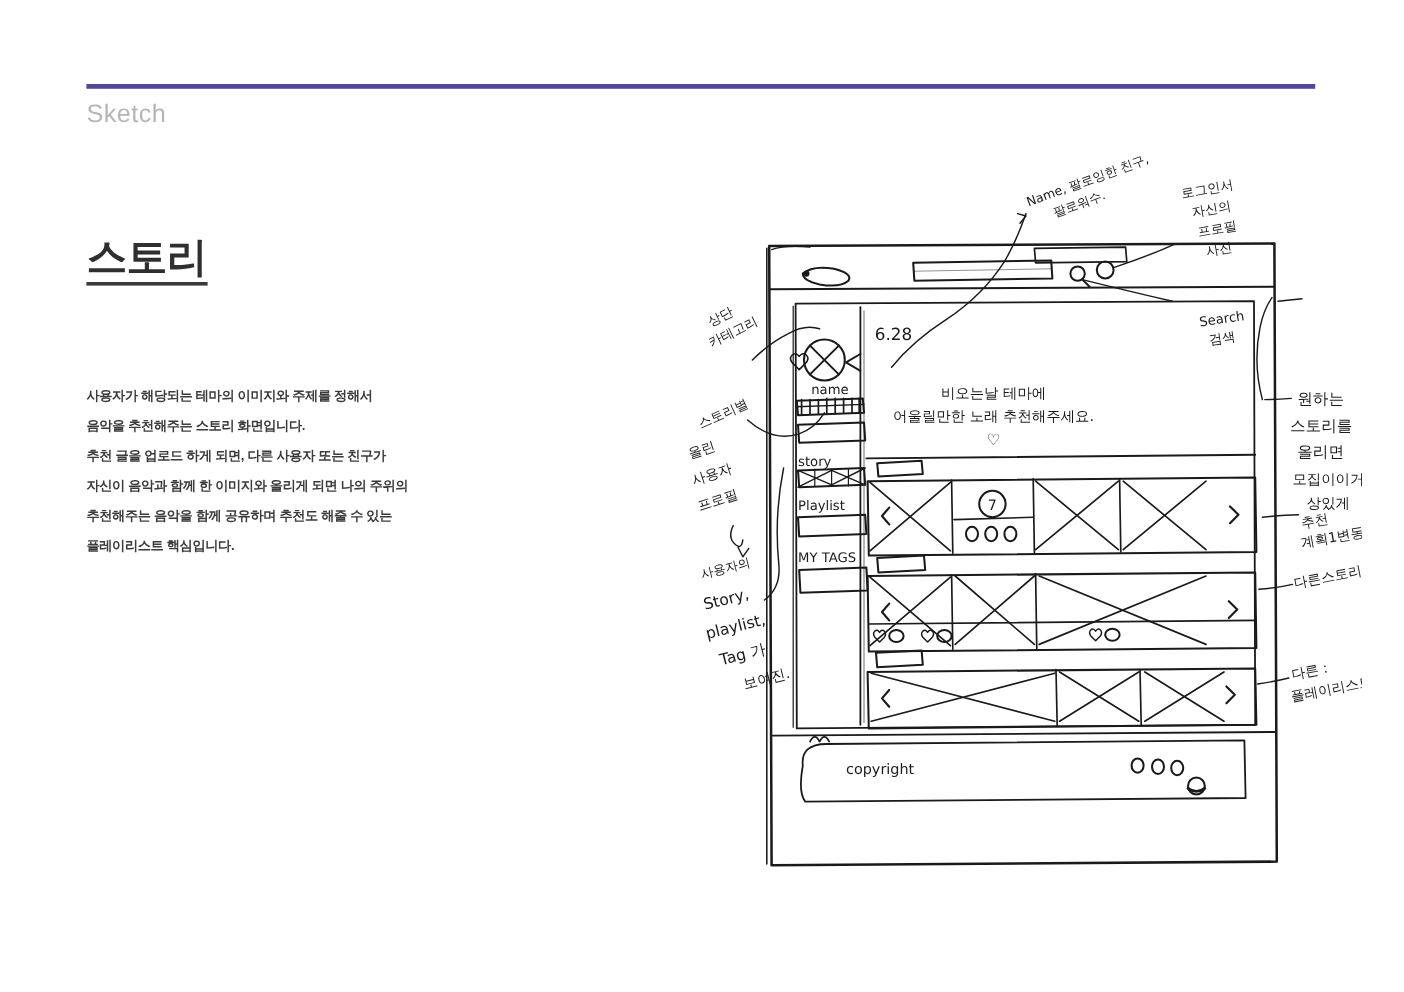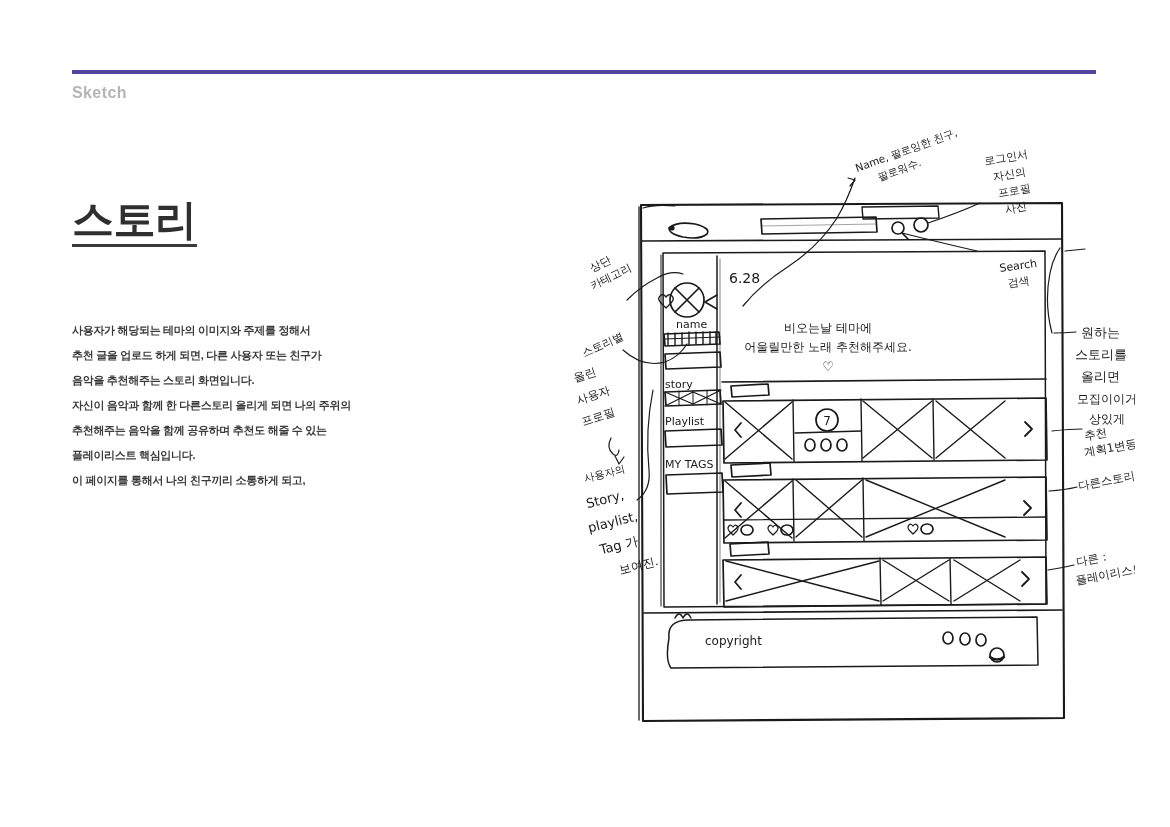--- a/index.html
+++ b/index.html
@@ -29,34 +29,34 @@
     width: 1024px;
     height: 4px;
     background: #5146a0;
   }
 
   
   .eyebrow {
     position: absolute;
     left: 72px;
     top: 84px;
-    font-size: 16px;
-    font-weight: bold;
+    font-size: 21px;
+    font-weight: normal;
     letter-spacing: 0.4px;
     color: #b5b5b5;
   }
 
   
   .title-wrap {
     position: absolute;
     left: 72px;
     top: 196px;
   }
   .title {
-    font-size: 42px;
+    font-size: 34px;
     font-weight: bold;
     color: #2f2f2f;
     line-height: 1.12;
     display: inline-block;
     border-bottom: 3px solid #3a3a3a;
     padding-bottom: 1px;
     letter-spacing: -0.5px;
   }
 
   
@@ -93,26 +93,25 @@
   <div class="top-rule"></div>
 
   <div class="eyebrow">Sketch</div>
 
   <div class="title-wrap">
     <span class="title">스토리</span>
   </div>
 
   <div class="desc">
     <span class="ln">사용자가 해당되는 테마의 이미지와 주제를 정해서</span>
+    <span class="ln">음악을 추천해주는 스토리 화면입니다.</span>
     <span class="ln">추천 글을 업로드 하게 되면, 다른 사용자 또는 친구가</span>
-    <span class="ln">음악을 추천해주는 스토리 화면입니다.</span>
-    <span class="ln">자신이 음악과 함께 한 다른스토리 올리게 되면 나의 주위의</span>
+    <span class="ln">자신이 음악과 함께 한 이미지와 올리게 되면 나의 주위의</span>
     <span class="ln">추천해주는 음악을 함께 공유하며 추천도 해줄 수 있는</span>
     <span class="ln">플레이리스트 핵심입니다.</span>
-    <span class="ln">이 페이지를 통해서 나의 친구끼리 소통하게 되고,</span>
   </div>
 
   <div class="sketch-area">
     <svg viewBox="0 0 570 630" xmlns="http://www.w3.org/2000/svg" stroke="#1a1a1a" fill="none" stroke-width="1.7" stroke-linecap="round" stroke-linejoin="round">
 
       <g>
         <path d="M76 85 L497 83 L499 598 L78 601 Z" stroke-width="2.1"></path>
         <path d="M74 87 L74 600" stroke-width="1.3"></path>
         <path d="M78 88 Q 90 84 110 86" stroke-width="1.1"></path>
       </g>

